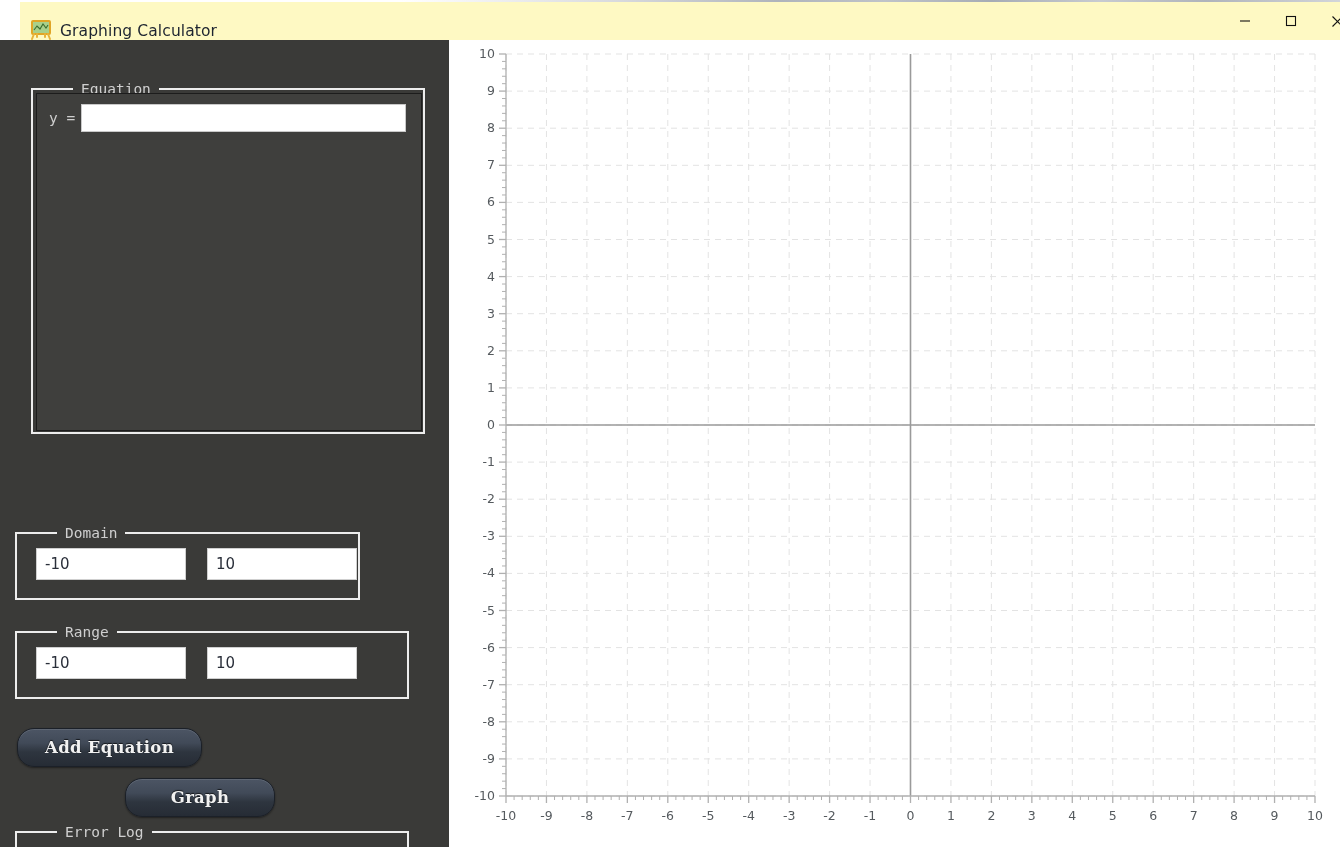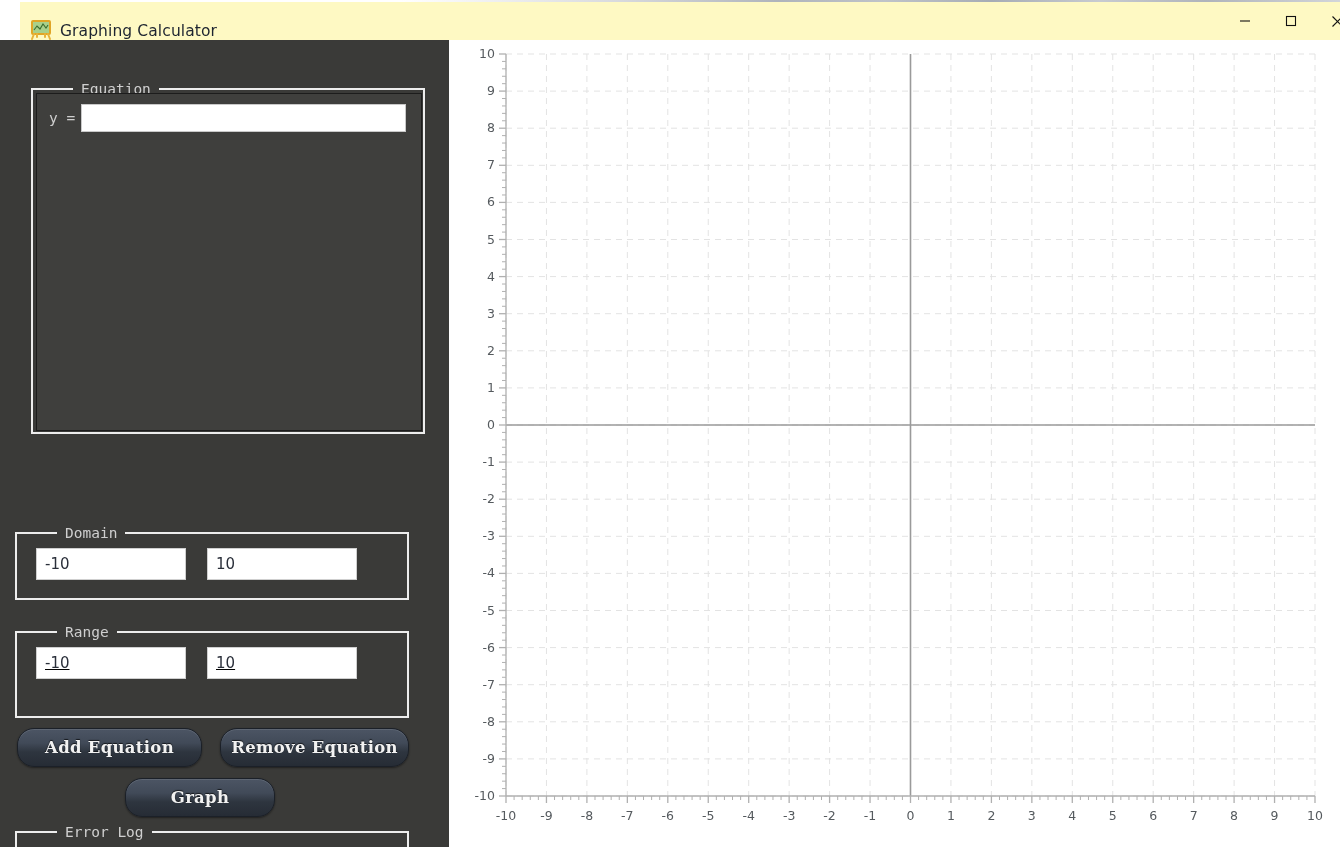--- a/index.html
+++ b/index.html
@@ -61,22 +61,22 @@
     color: #cfcfcf; font-family: "DejaVu Sans Mono", monospace; font-size: 14.5px;
     white-space: pre; margin-right: 6px;
   }
   .eq-input {
     width: 325px; height: 28px; background: #ffffff; border: 1px solid #c9c9c9;
     font-family: "DejaVu Sans", sans-serif; font-size: 14px; color: #222;
     padding: 0 6px; outline: none;
   }
 
   
-  #domainGroup { left: 15px; top: 492px; width: 394px; height: 68px; }
-  #rangeGroup  { left: 15px; top: 591px; width: 394px; height: 87px; text-decoration: underline; }
+  #domainGroup { left: 15px; top: 492px; width: 345px; height: 68px; }
+  #rangeGroup  { left: 15px; top: 591px; width: 394px; height: 68px; }
   .mm-row { display: flex; gap: 21px; padding: 14px 0 0 19px; }
   .mm-input {
     width: 150px; height: 32px; background: #fff; border: 1px solid #cfcfcf;
     font-family: "DejaVu Sans", sans-serif; font-size: 15px; color: #2a2f3a;
     padding: 0 8px; outline: none;
   }
 
   
   .btn {
     position: absolute;
@@ -159,21 +159,20 @@
 
     <div class="groupbox" id="rangeGroup">
       <span class="gb-title">Range</span>
       <div class="mm-row">
         <input class="mm-input" type="text" value="-10" style="">
         <input class="mm-input" type="text" value="10" style="">
       </div>
     </div>
 
     <div class="btn" id="btnAdd">Add Equation</div>
-    <div class="btn" id="btnRemove">Remove Equation</div>
     <div class="btn" id="btnGraph">Graph</div>
 
     <div class="groupbox" id="errGroup">
       <span class="gb-title">Error Log</span>
 
     </div>
   </div>
 
   <div class="plot-area">
     <svg id="plotSvg" width="891" height="807" viewBox="0 0 891 807">

